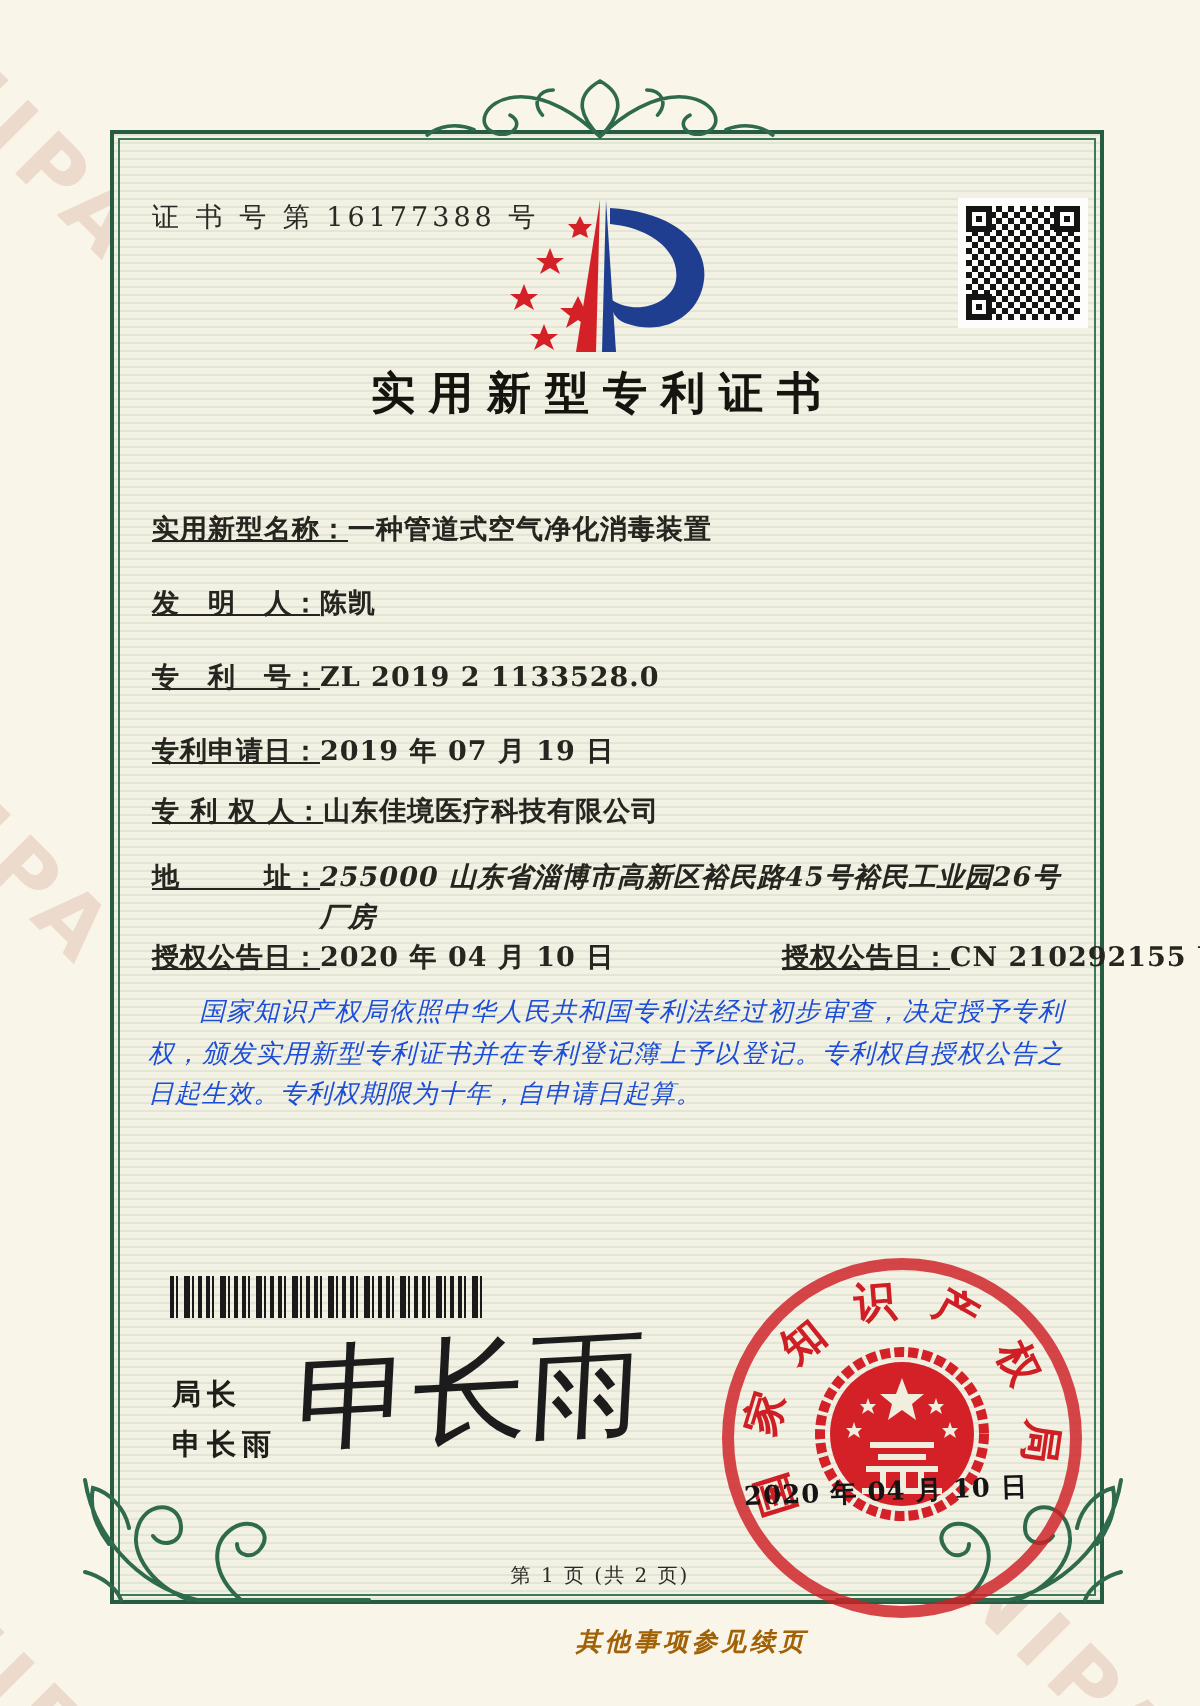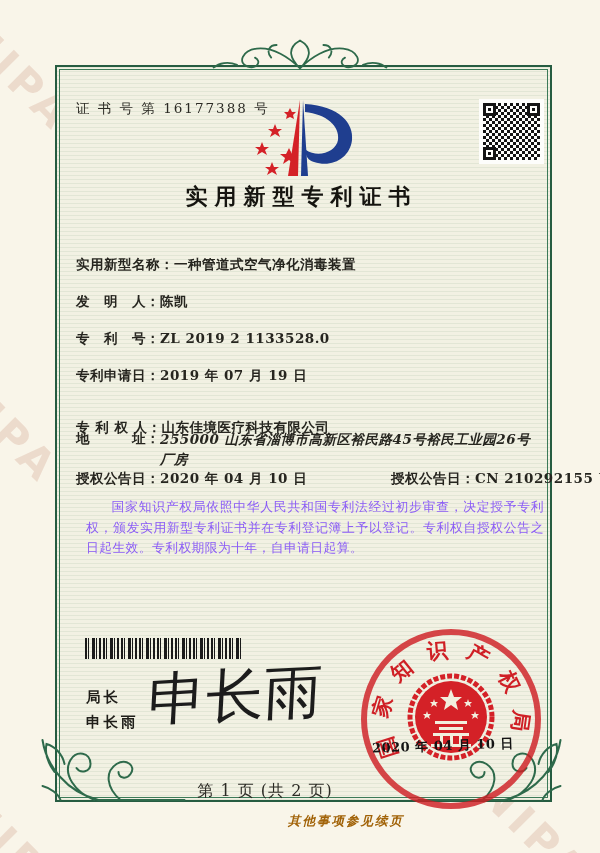--- a/index.html
+++ b/index.html
@@ -45,29 +45,29 @@
   }
   .qr .finder{position:absolute;width:13px;height:13px;border:3px solid #141414;background:#fdfdfb;box-sizing:border-box;}
   .qr .finder::after{content:"";position:absolute;left:2px;top:2px;width:3px;height:3px;background:#141414;}
   .qr .f1{left:0;top:0;} .qr .f2{right:0;top:0;} .qr .f3{left:0;bottom:0;}
   .cert-title{
     position:absolute;left:55px;top:182px;width:493px;text-align:center;
     font-size:22px;font-weight:bold;letter-spacing:7px;color:#15140f;
   }
   
   .frow{position:absolute;left:76px;font-size:13.5px;font-weight:bold;color:#26251f;letter-spacing:0.5px;}
-  .frow .flabel{display:inline-block;}
+  .frow .flabel{display:inline-block;text-decoration:underline;}
   .frow .fvalue{letter-spacing:0.5px;}
   .addr-value{display:inline-block;width:378px;vertical-align:top;line-height:1.45;font-style:italic;}
   .grant2{position:absolute;left:315px;top:0;white-space:nowrap;}
   
   .legal{
     position:absolute;left:74px;top:497px;width:458px;
     font-size:12.8px;line-height:1.62;text-align:justify;
-    color:#8b5cf6;letter-spacing:0.4px;margin-left:12px;
+    font-style:italic;color:#1d4ed8;letter-spacing:0.4px;
   }
   .legal p{margin:0;text-indent:2em;}
   
   .barcode{
     position:absolute;left:85px;top:638px;width:156px;height:21px;
     background:repeating-linear-gradient(90deg,
       #1a1a1a 0 2px, transparent 2px 3px,
       #1a1a1a 3px 4px, transparent 4px 7px,
       #1a1a1a 7px 10px, transparent 10px 11px,
       #1a1a1a 11px 12px, transparent 12px 14px,
@@ -93,21 +93,21 @@
   }
   .seal svg{position:absolute;left:0;top:0;}
   .seal-date{
     position:absolute;left:368px;top:737px;width:150px;text-align:center;
     font-size:13px;font-weight:bold;color:#141414;letter-spacing:0.5px;
     transform:rotate(-2deg);white-space:nowrap;
   }
   
   .page-number{
     position:absolute;left:55px;top:781px;width:420px;text-align:center;
-    font-size:16px;color:#2b2a24;letter-spacing:1px;
+    font-size:10px;color:#2b2a24;letter-spacing:1px;padding-left:35px;
   }
   .continuation{
     position:absolute;left:0;top:813px;width:600px;text-align:center;
     font-size:12.5px;font-style:italic;font-weight:bold;color:#a16207;letter-spacing:2px;padding-left:46px;
   }
 </style>
 </head>
 <body>
 
 <div class="wm" style="left:-38px;top:-14px;">CNIPA</div>
@@ -168,21 +168,21 @@
 </div>
 <div class="frow" style="top:293px;">
   <span class="flabel">发　明　人：</span><span class="fvalue">陈凯</span>
 </div>
 <div class="frow" style="top:330px;">
   <span class="flabel">专　利　号：</span><span class="fvalue">ZL 2019 2 1133528.0</span>
 </div>
 <div class="frow" style="top:367px;">
   <span class="flabel">专利申请日：</span><span class="fvalue">2019 年 07 月 19 日</span>
 </div>
-<div class="frow" style="top:419px;text-align:center;">
+<div class="frow" style="top:397px;text-align:center;">
   <span class="flabel">专 利 权 人：</span><span class="fvalue">山东佳境医疗科技有限公司</span>
 </div>
 <div class="frow" style="top:430px;">
   <span class="flabel">地　　　址：</span><span class="fvalue addr-value">255000 山东省淄博市高新区裕民路45号裕民工业园26号厂房</span>
 </div>
 <div class="frow" style="top:470px;width:456px;">
   <span class="flabel">授权公告日：</span><span class="fvalue">2020 年 04 月 10 日</span>
   <span class="grant2"><span class="flabel">授权公告日：</span><span class="fvalue">CN 210292155 U</span></span>
 </div>
 

